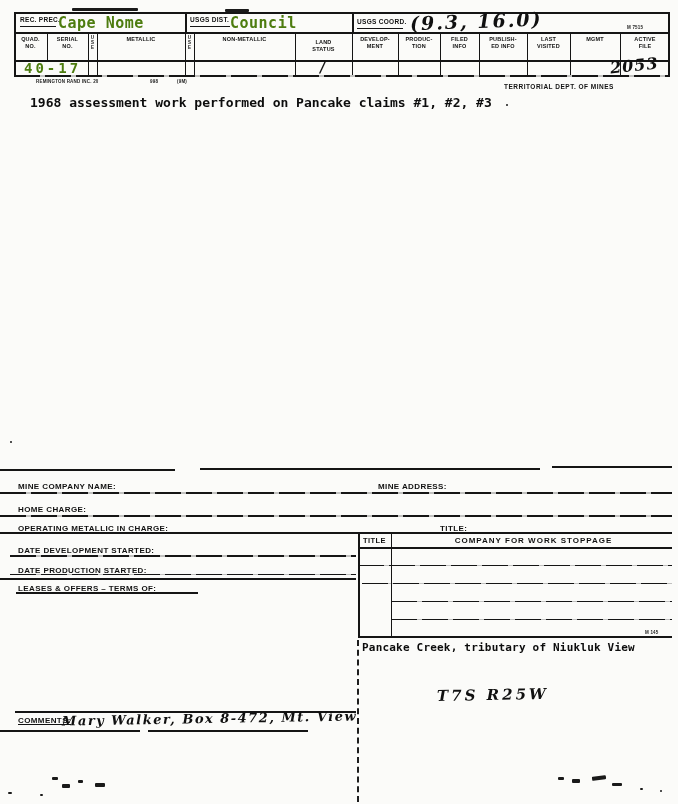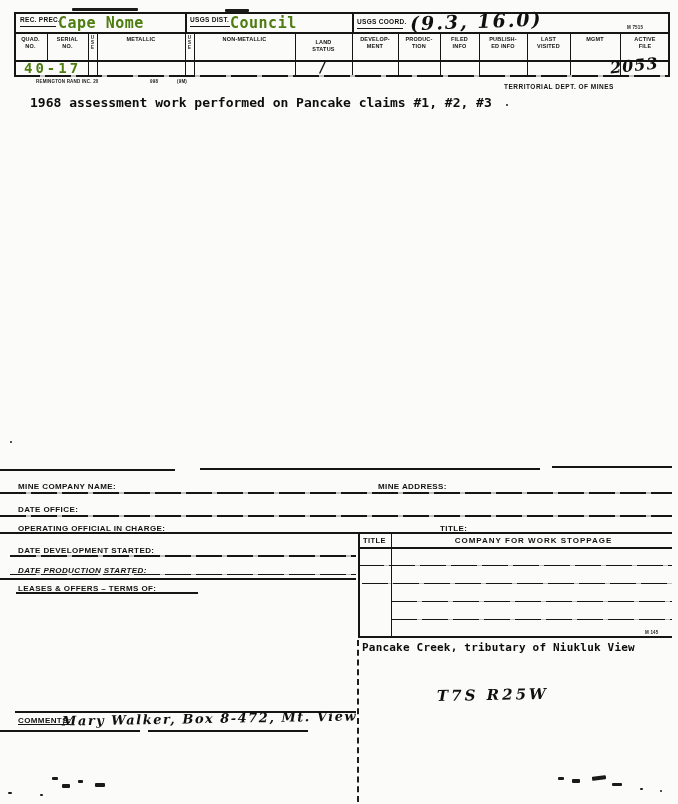--- a/index.html
+++ b/index.html
@@ -103,42 +103,42 @@
 <div class="speck" style="left:10px;top:441px;width:2px;height:2px;"></div>
 
 <div class="hline" style="left:0;top:469px;width:175px;height:2px;"></div>
 <div class="hline" style="left:200px;top:468px;width:340px;height:2px;"></div>
 <div class="hline" style="left:552px;top:466px;width:120px;height:1.5px;"></div>
 
 <span class="lbl" style="left:18px;top:482px;">MINE COMPANY NAME:</span>
 <span class="lbl" style="left:378px;top:482px;">MINE ADDRESS:</span>
 <div class="hdash" style="left:0;top:492px;width:672px;height:1.5px;"></div>
 
-<span class="lbl" style="left:18px;top:505px;">DATE OFFICE:</span>
+<span class="lbl" style="left:18px;top:505px;">HOME CHARGE:</span>
 <div class="hdash" style="left:0;top:515px;width:672px;height:1.5px;"></div>
 
-<span class="lbl" style="left:18px;top:524px;">OPERATING OFFICIAL IN CHARGE:</span>
+<span class="lbl" style="left:18px;top:524px;">OPERATING METALLIC IN CHARGE:</span>
 <span class="lbl" style="left:440px;top:524px;">TITLE:</span>
 <div class="hline" style="left:0;top:532px;width:672px;height:2px;"></div>
 
 <div class="vline" style="left:358px;top:532px;width:1.5px;height:106px;"></div>
 <div class="vdash" style="left:357px;top:640px;width:0;height:162px;"></div>
 <div class="vline" style="left:391px;top:532px;width:1px;height:106px;"></div>
 <span class="lbl" style="left:363px;top:536px;font-size:7.5px;">TITLE</span>
 <div class="lbl" style="left:395px;top:536px;width:277px;text-align:center;letter-spacing:1px;">COMPANY FOR WORK STOPPAGE</div>
 <div class="hline" style="left:358px;top:547px;width:314px;height:1.5px;"></div>
 <div class="hdash" style="left:358px;top:565px;width:314px;height:1px;"></div>
 <div class="hdash" style="left:362px;top:583px;width:310px;height:1px;"></div>
 <div class="hdash" style="left:391px;top:601px;width:281px;height:1px;"></div>
 <div class="hdash" style="left:391px;top:619px;width:281px;height:1px;"></div>
 <div class="hline" style="left:358px;top:636px;width:314px;height:2px;"></div>
 
 <span class="lbl" style="left:18px;top:546px;">DATE DEVELOPMENT STARTED:</span>
 <div class="hdash" style="left:10px;top:555px;width:346px;height:1.5px;"></div>
-<span class="lbl" style="left:18px;top:566px;font-style:italic;">DATE PRODUCTION STARTED:</span>
+<span class="lbl" style="left:18px;top:566px;">DATE PRODUCTION STARTED:</span>
 <div class="hdash" style="left:10px;top:574px;width:346px;height:1px;"></div>
 <div class="hline" style="left:0;top:578px;width:356px;height:2px;"></div>
 <span class="lbl" style="left:18px;top:584px;">LEASES &amp; OFFERS – TERMS OF:</span>
 <div class="hline" style="left:16px;top:592px;width:182px;height:1.5px;"></div>
 
 <span class="tiny" style="left:645px;top:630px;">M 145</span>
 <span class="typed-sm" style="left:362px;top:641px;">Pancake Creek, tributary of Niukluk View</span>
 
 <span class="hand" style="left:437px;top:686px;font-size:15px;letter-spacing:3px;transform:rotate(-1deg);">T7S R25W</span>
 

